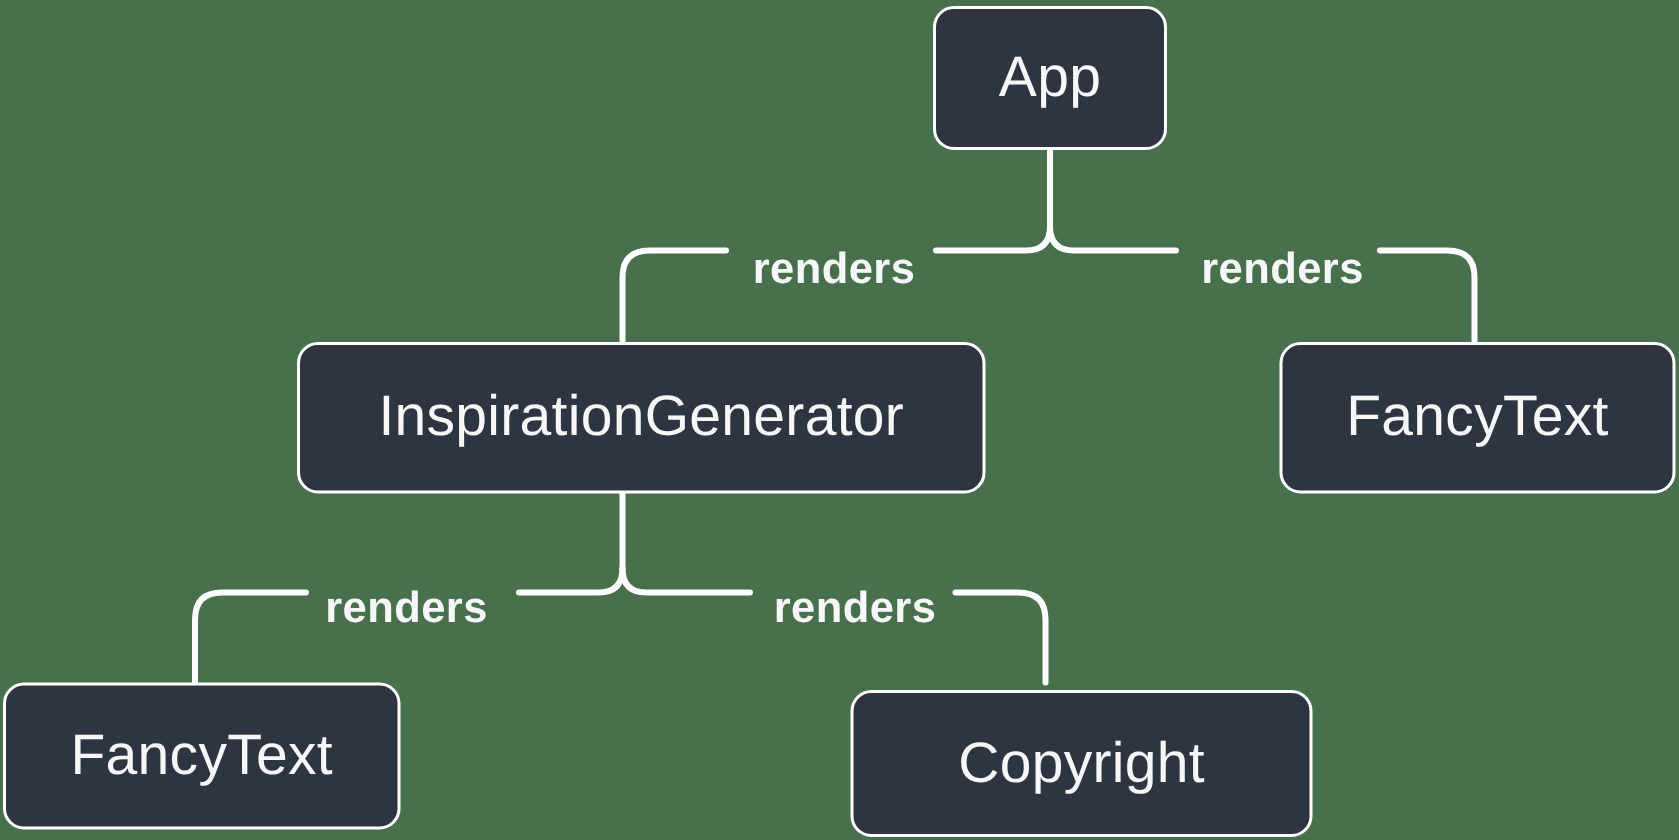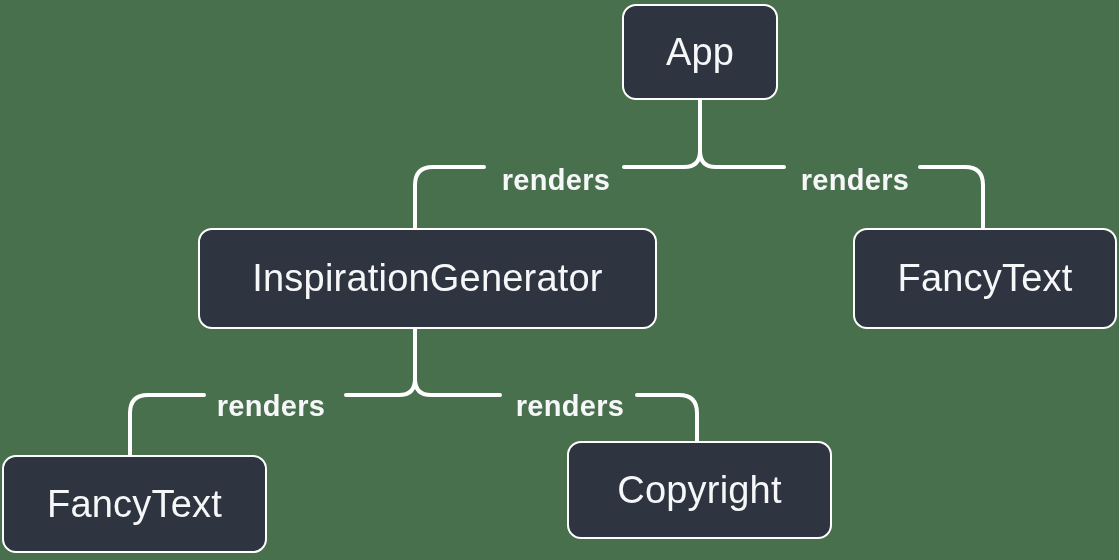--- a/index.html
+++ b/index.html
@@ -38,21 +38,21 @@
     color: var(--text, #f6f7f9);
     font-size: 38px;
     font-weight: 500;
     letter-spacing: 0.2px;
     white-space: nowrap;
   }
   .node-app            { left: 622px; top: 4px;   width: 156px; height: 96px;  }
   .node-ig             { left: 198px; top: 228px; width: 459px; height: 101px; }
   .node-fancy-right    { left: 853px; top: 228px; width: 264px; height: 101px; }
   .node-fancy-left     { left: 2px;   top: 455px; width: 265px; height: 98px;  }
-  .node-copyright      { left: 567px; top: 441px; width: 265px; height: 98px;  }
+  .node-copyright      { left: 567px; top: 460px; width: 308px; height: 98px;  }
   .edge-label {
     position: absolute;
     transform: translate(-50%, -50%);
     color: var(--text, #f6f7f9);
     font-size: 29px;
     font-weight: 600;
     letter-spacing: 0.3px;
     white-space: nowrap;
     margin-top: 12px;
   }

